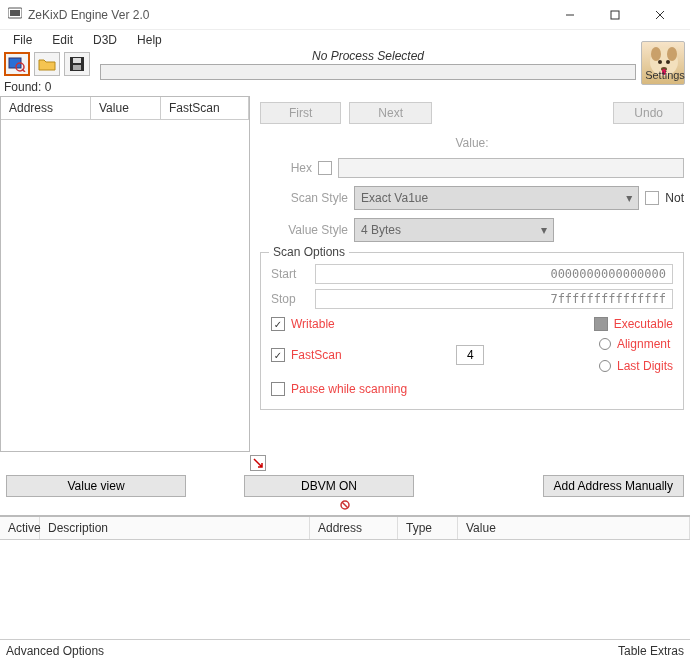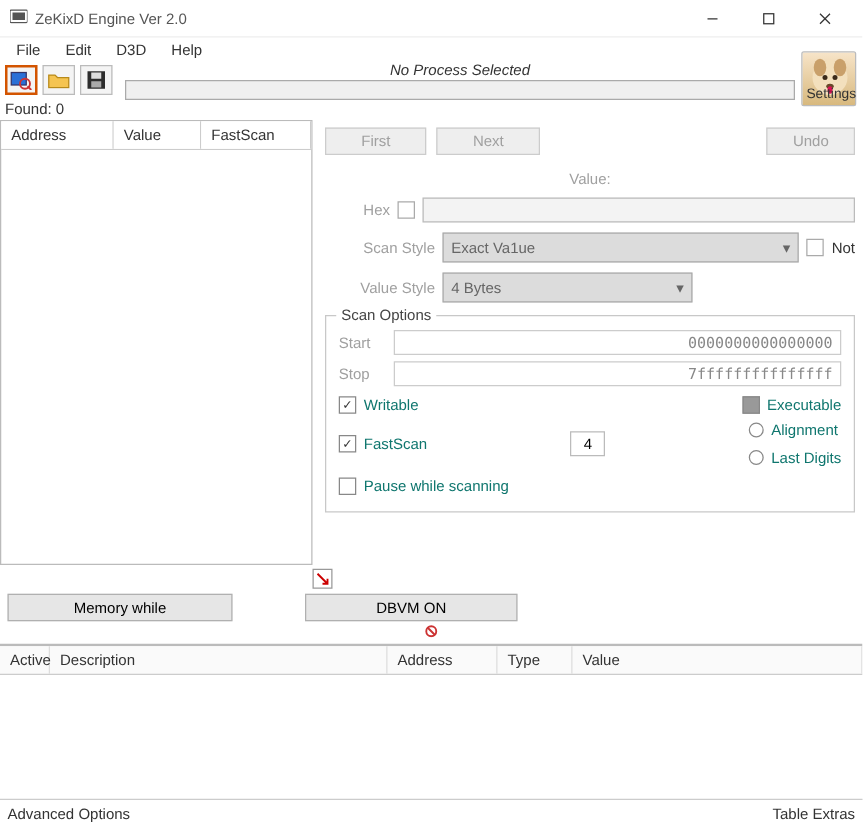--- a/index.html
+++ b/index.html
@@ -51,21 +51,21 @@
 .formrow .chk { width:14px; height:14px; border:1px solid #aaa; display:inline-flex; align-items:center; justify-content:center; font-size:10px;}
 .textinput { flex:1; height:20px; border:1px solid #bbb; background:#f3f3f3; padding:2px 4px;}
 .select { flex:1; height:24px; border:1px solid #aaa; background:#dcdcdc; padding:2px 6px; display:flex; align-items:center; justify-content:space-between; color:#666;}
 .select .arrow{color:#666;}
 
 .fieldset { border:1px solid #c8c8c8; padding:6px 10px 10px; margin-top:6px; position:relative;}
 .fieldset .legend { position:absolute; top:-8px; left:8px; background:#fff; padding:0 4px; color:#444; font-size:12px;}
 .fieldset .row { display:flex; align-items:center; gap:8px; margin:5px 0;}
 .fieldset .row .lab { width:36px; color:#a0a0a0;}
 .fieldset .row .txt { flex:1; height:20px; border:1px solid #ccc; background:#fff; text-align:right; padding:2px 6px; color:#888; font-family:monospace; font-size:12px;}
-.checkline { display:flex; align-items:center; gap:6px; margin:3px 0; color:#0f766e;}
+.checkline { display:flex; align-items:center; gap:6px; margin:3px 0; color:#ef4444;}
 .checkline .chk { width:14px; height:14px; border:1px solid #888; display:inline-flex; align-items:center; justify-content:center; font-size:10px; background:#fff;}
 .checkline .chk.filled::after{content:"✓"; font-size:10px; color:#333;}
 .checkline .chk.indet{background:#999;}
 .numbox{width:28px; height:20px; border:1px solid #bbb; text-align:center;}
 .radio { width:12px;height:12px;border:1px solid #888; border-radius:50%; display:inline-block;}
 
 .resize-handle { width:16px; height:16px; border:1px solid #999; background:#fff; display:flex; align-items:center; justify-content:center; margin-top:3px;}
 .resize-handle svg{display:block;}
 
 
@@ -267,23 +267,24 @@
 
 <div style="padding-left:250px;">
   <div class="resize-handle">
     <svg width="12" height="12">
         <path d="M2 2 L10 10 M6 10 L10 10 L10 6" stroke="#c00" fill="none" stroke-width="1.5"></path>
       </svg>
   </div>
 </div>
 
 <div class="midrow">
-  <button class="btnlong">Memory while</button>
+  <button class="btnlong">Value view</button>
   <button class="centerbtn">DBVM ON</button>
   <div class="sp"></div>
+  <button class="addbtn">Add Address Manually</button>
 </div>
 <div style="display:flex; justify-content:center; margin-top:-2px; margin-bottom:2px;">
   <span class="smallicon">
     <svg width="12" height="10">
         <circle cx="6" cy="5" r="4" fill="none" stroke="#c33" stroke-width="1.5"></circle>
         <line x1="3" y1="2" x2="9" y2="8" stroke="#c33" stroke-width="1.5"></line>
       </svg>
   </span>
 </div>
 

